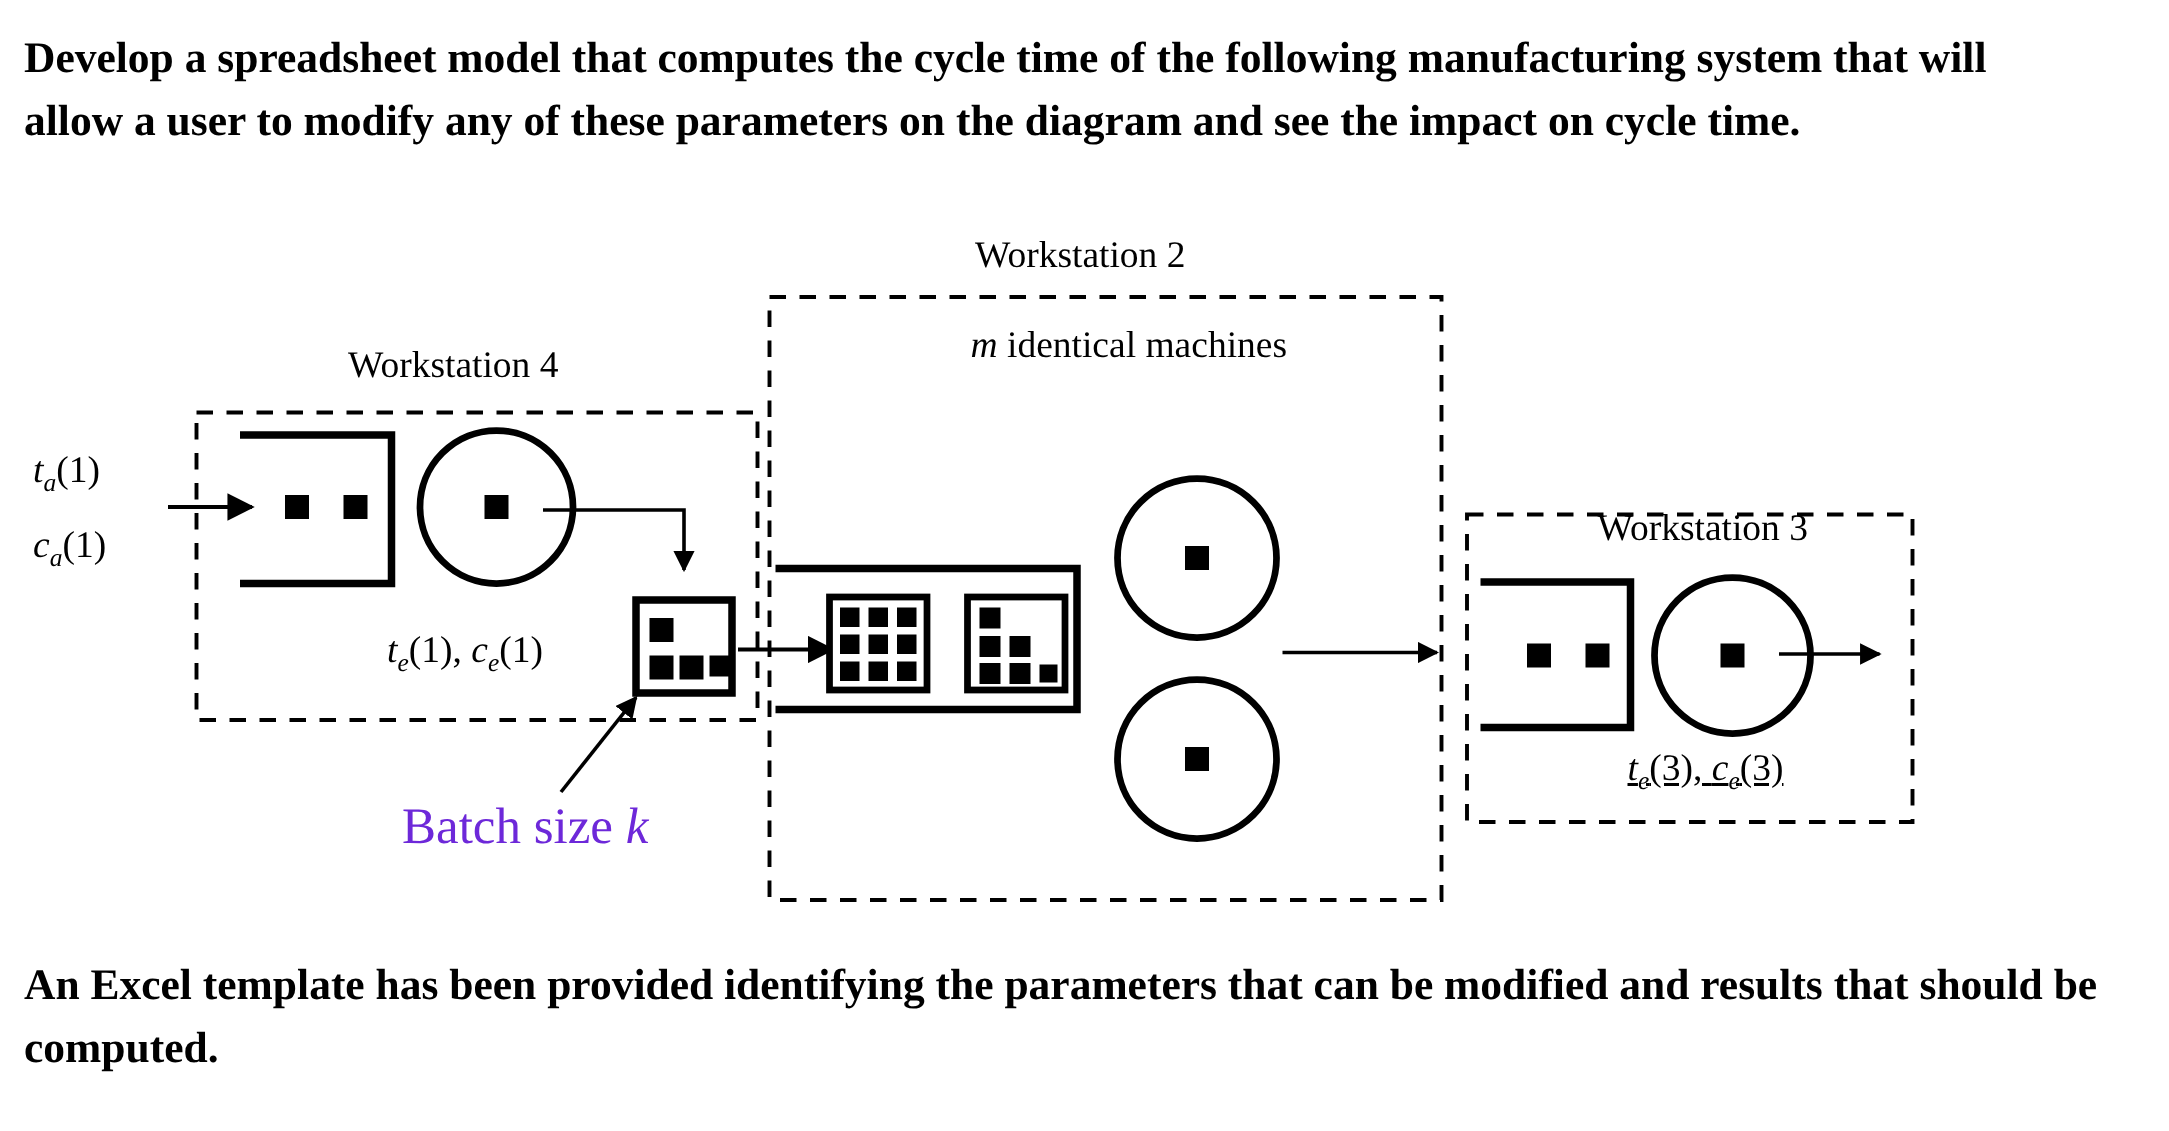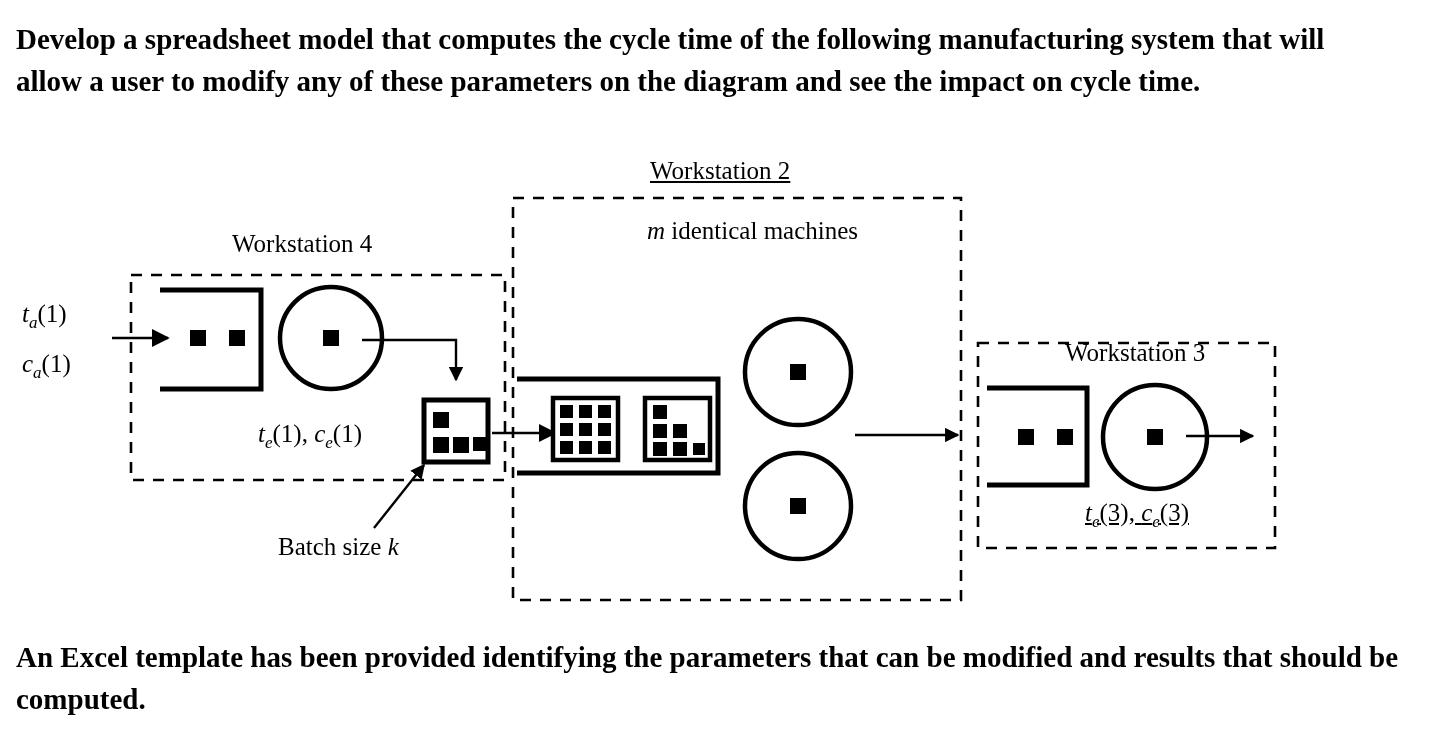--- a/index.html
+++ b/index.html
@@ -60,24 +60,23 @@
   .math i, .mvar {
     font-style: italic;
   }
   .sub {
     font-size: 0.68em;
     vertical-align: sub;
     font-style: italic;
   }
   .callout {
     position: absolute;
-    font-size: 25px;
+    font-size: 34px;
     white-space: nowrap;
-    color: #000000;
-    margin-left: 10px;
+    color: #6d28d9;
   }
 </style>
 </head>
 <body>
 
 <div class="para" id="intro-paragraph">Develop a spreadsheet model that computes the cycle time of the following manufacturing system that will allow a user to modify any of these parameters on the diagram and see the impact on cycle time.</div>
 
 <div id="diagram">
 
   <svg width="1446" height="480" viewBox="0 0 1446 480">
@@ -164,21 +163,21 @@
     <i>c</i><span class="sub">a</span>(1)
   </div>
 
   <div class="ws-title" style="left:232px; top:90px;">Workstation 4</div>
   <div class="math" style="left:258px; top:280px;">
     <i>t</i><span class="sub">e</span>(1), <i>c</i><span class="sub">e</span>(1)
   </div>
 
   <div class="callout" style="left:268px; top:393px;">Batch size <i>k</i></div>
 
-  <div class="ws-title" style="left:650px; top:17px;text-decoration:underline;">Workstation 2</div>
+  <div class="ws-title" style="left:650px; top:17px;">Workstation 2</div>
   <div class="math" style="left:647px; top:77px;">
     <i>m</i> identical machines
   </div>
 
   <div class="ws-title" style="left:1065px; top:159px;margin-top:40px;">Workstation 3</div>
   <div class="math" style="left:1085px; top:359px;text-decoration:underline;">
     <i>t</i><span class="sub">e</span>(3), <i>c</i><span class="sub">e</span>(3)
   </div>
 
 </div>

